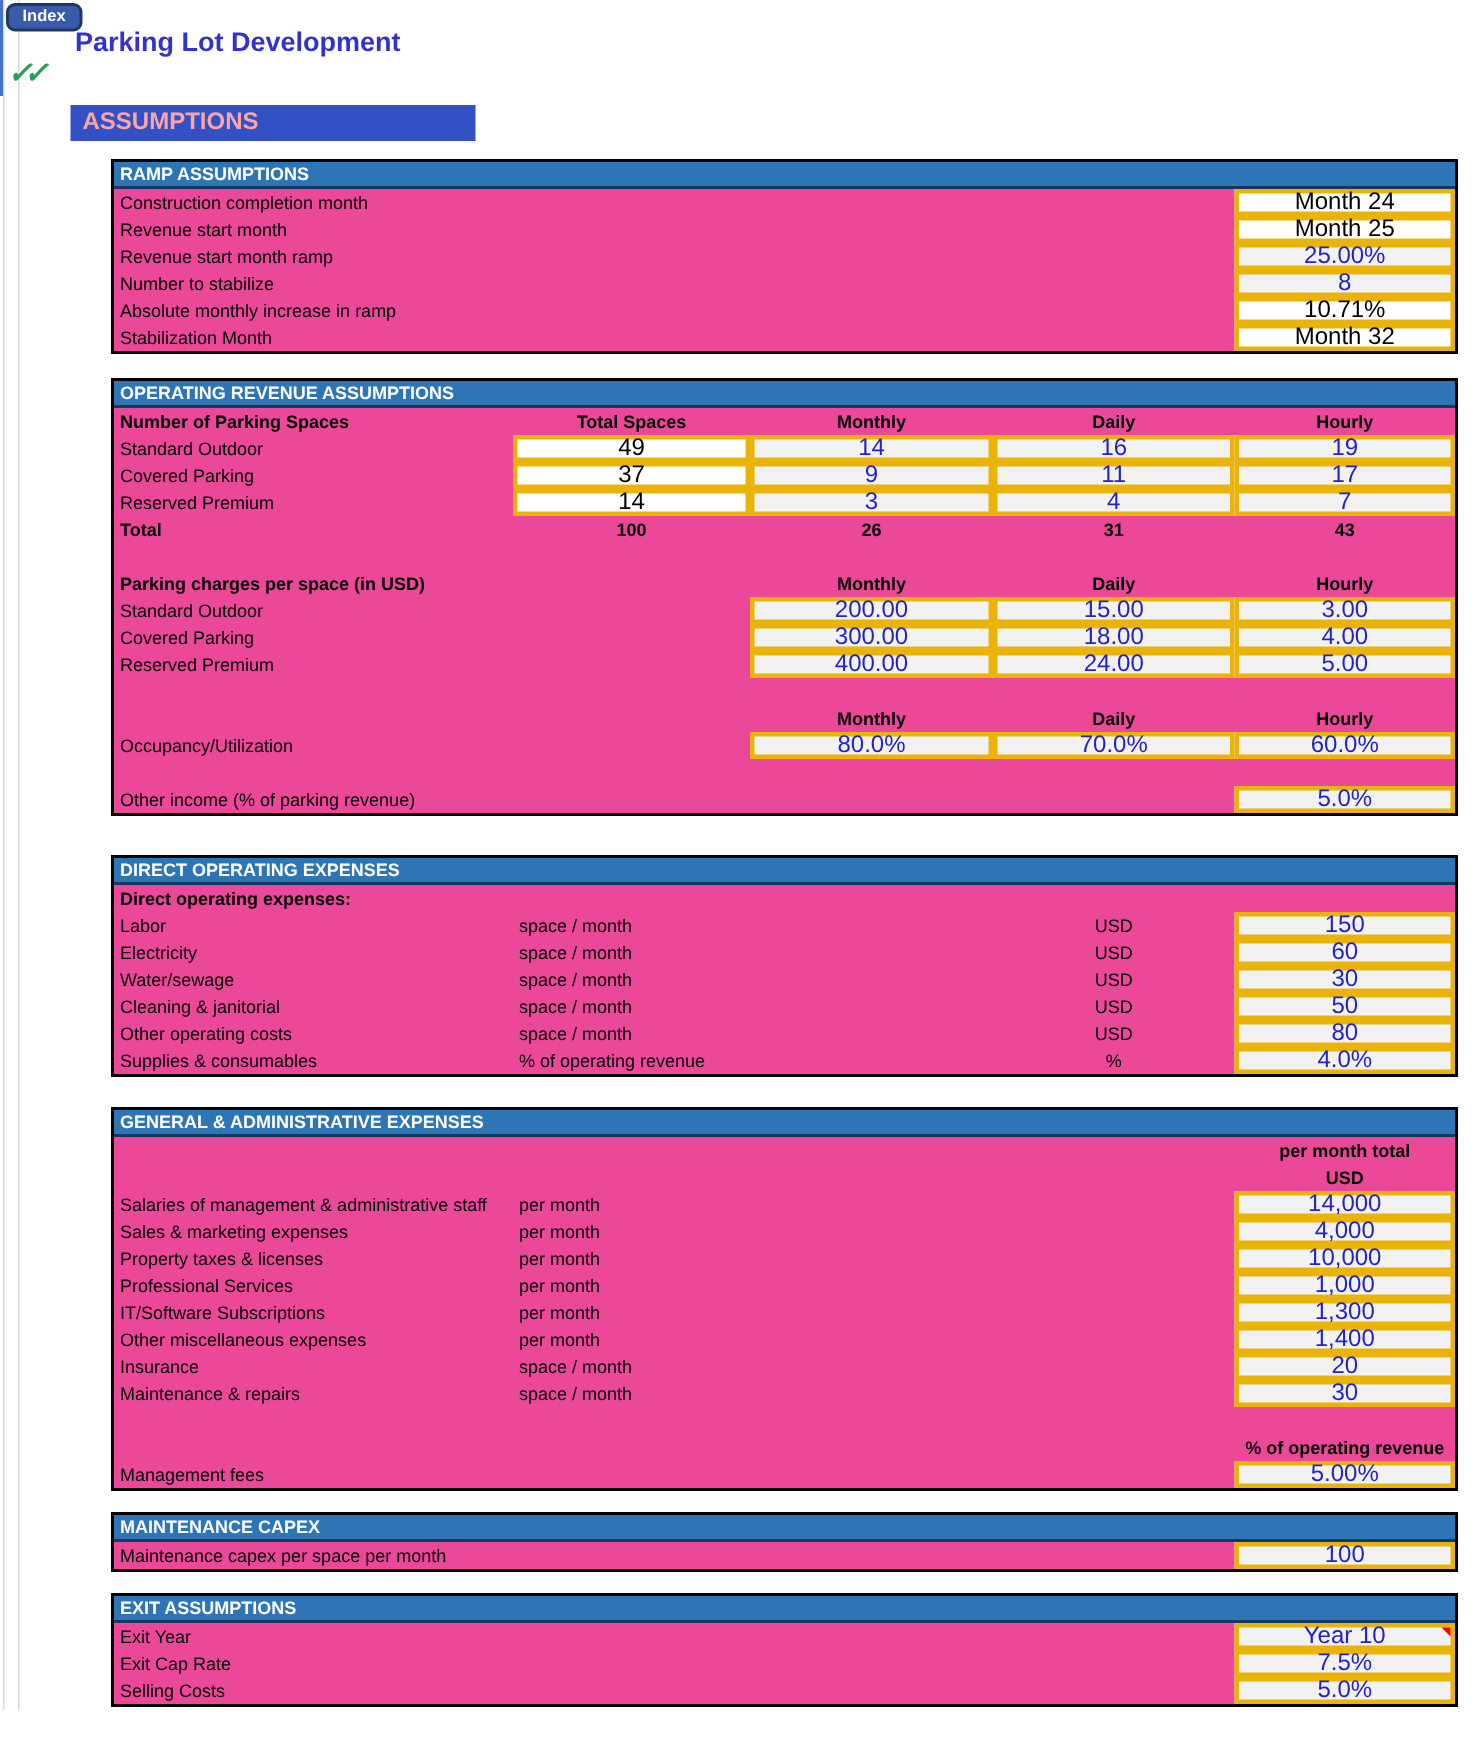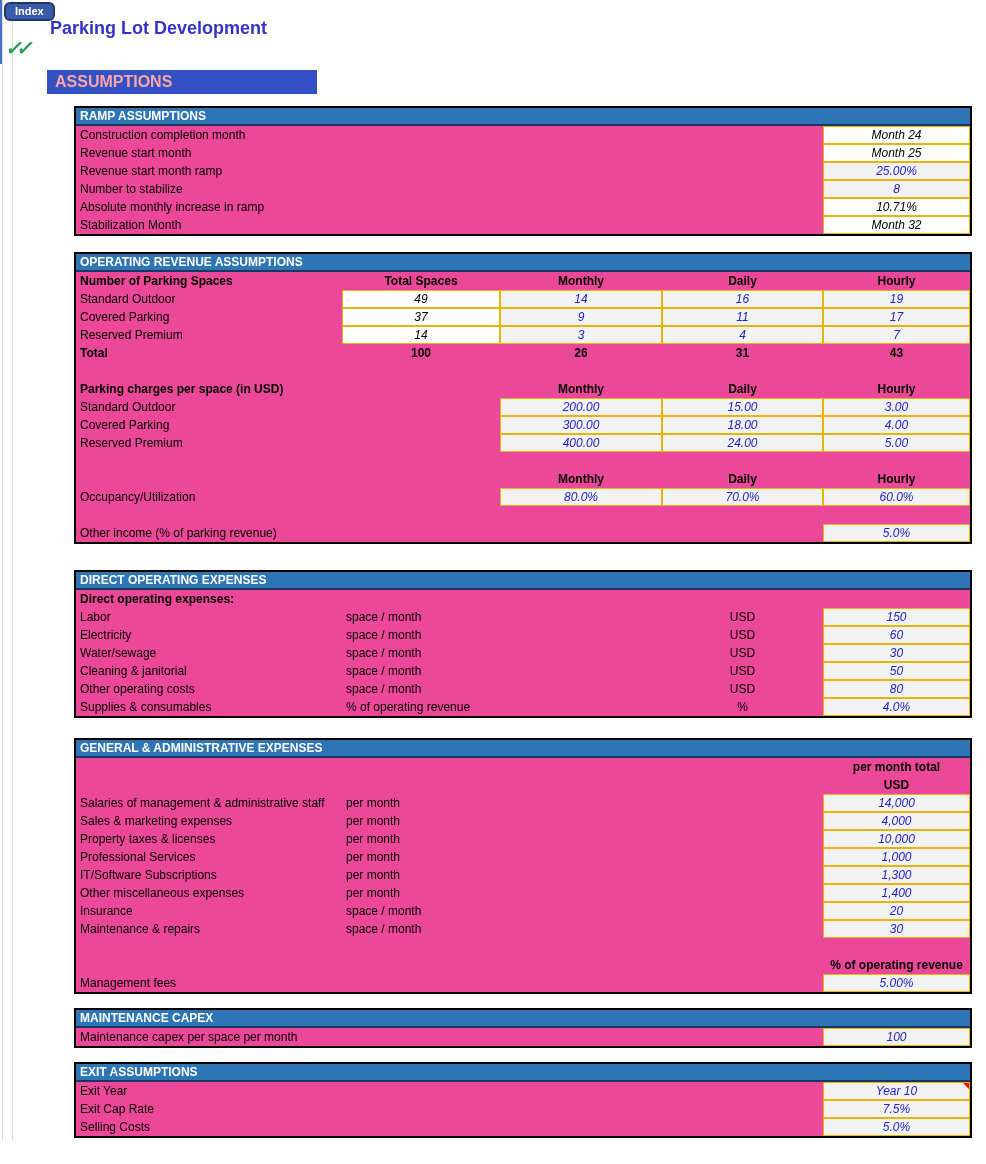--- a/index.html
+++ b/index.html
@@ -20,22 +20,22 @@
   .box { position:absolute; left:47px; width:898px; border:2px solid #000; background:#ec4899;margin-left:27px; }
   .band { height:18px; background:#2E75B6; border-bottom:2px solid #17375E; color:#fff;
     font-weight:bold; font-size:12px; line-height:17px; padding-left:4px; }
   .row { display:grid; grid-template-columns:266px 158px 162px 161px 147px; height:18px;
     align-items:center; font-size:12px; }
   .lbl { padding-left:4px; white-space:nowrap; overflow:visible; }
   .b { font-weight:bold; }
   .c { text-align:center; }
   .s14 { grid-column:1/5; }
   .s12 { grid-column:1/3; }
-  .vcell { position:relative; height:18px; width:100%; border:1px solid #eab308; display:flex;
-    align-items:center; justify-content:center; font-size:12px;font-style:italic; }
+  .vcell { position:relative; height:18px; width:100%; border:3px solid #eab308; display:flex;
+    align-items:center; justify-content:center; font-size:16px; }
   .in  { background:#F2F2F2; color:#2222CC; }
   .calc{ background:#fff; color:#000; }
   .tri { position:absolute; top:0; right:0; width:0; height:0;
     border-top:6px solid #FF0000; border-left:6px solid transparent; }
 
   #box-ramp  { top:106px; }
   #box-oprev { top:252px; }
   #box-direct{ top:570px; }
   #box-ga    { top:738px; }
   #box-capex { top:1008px; }

